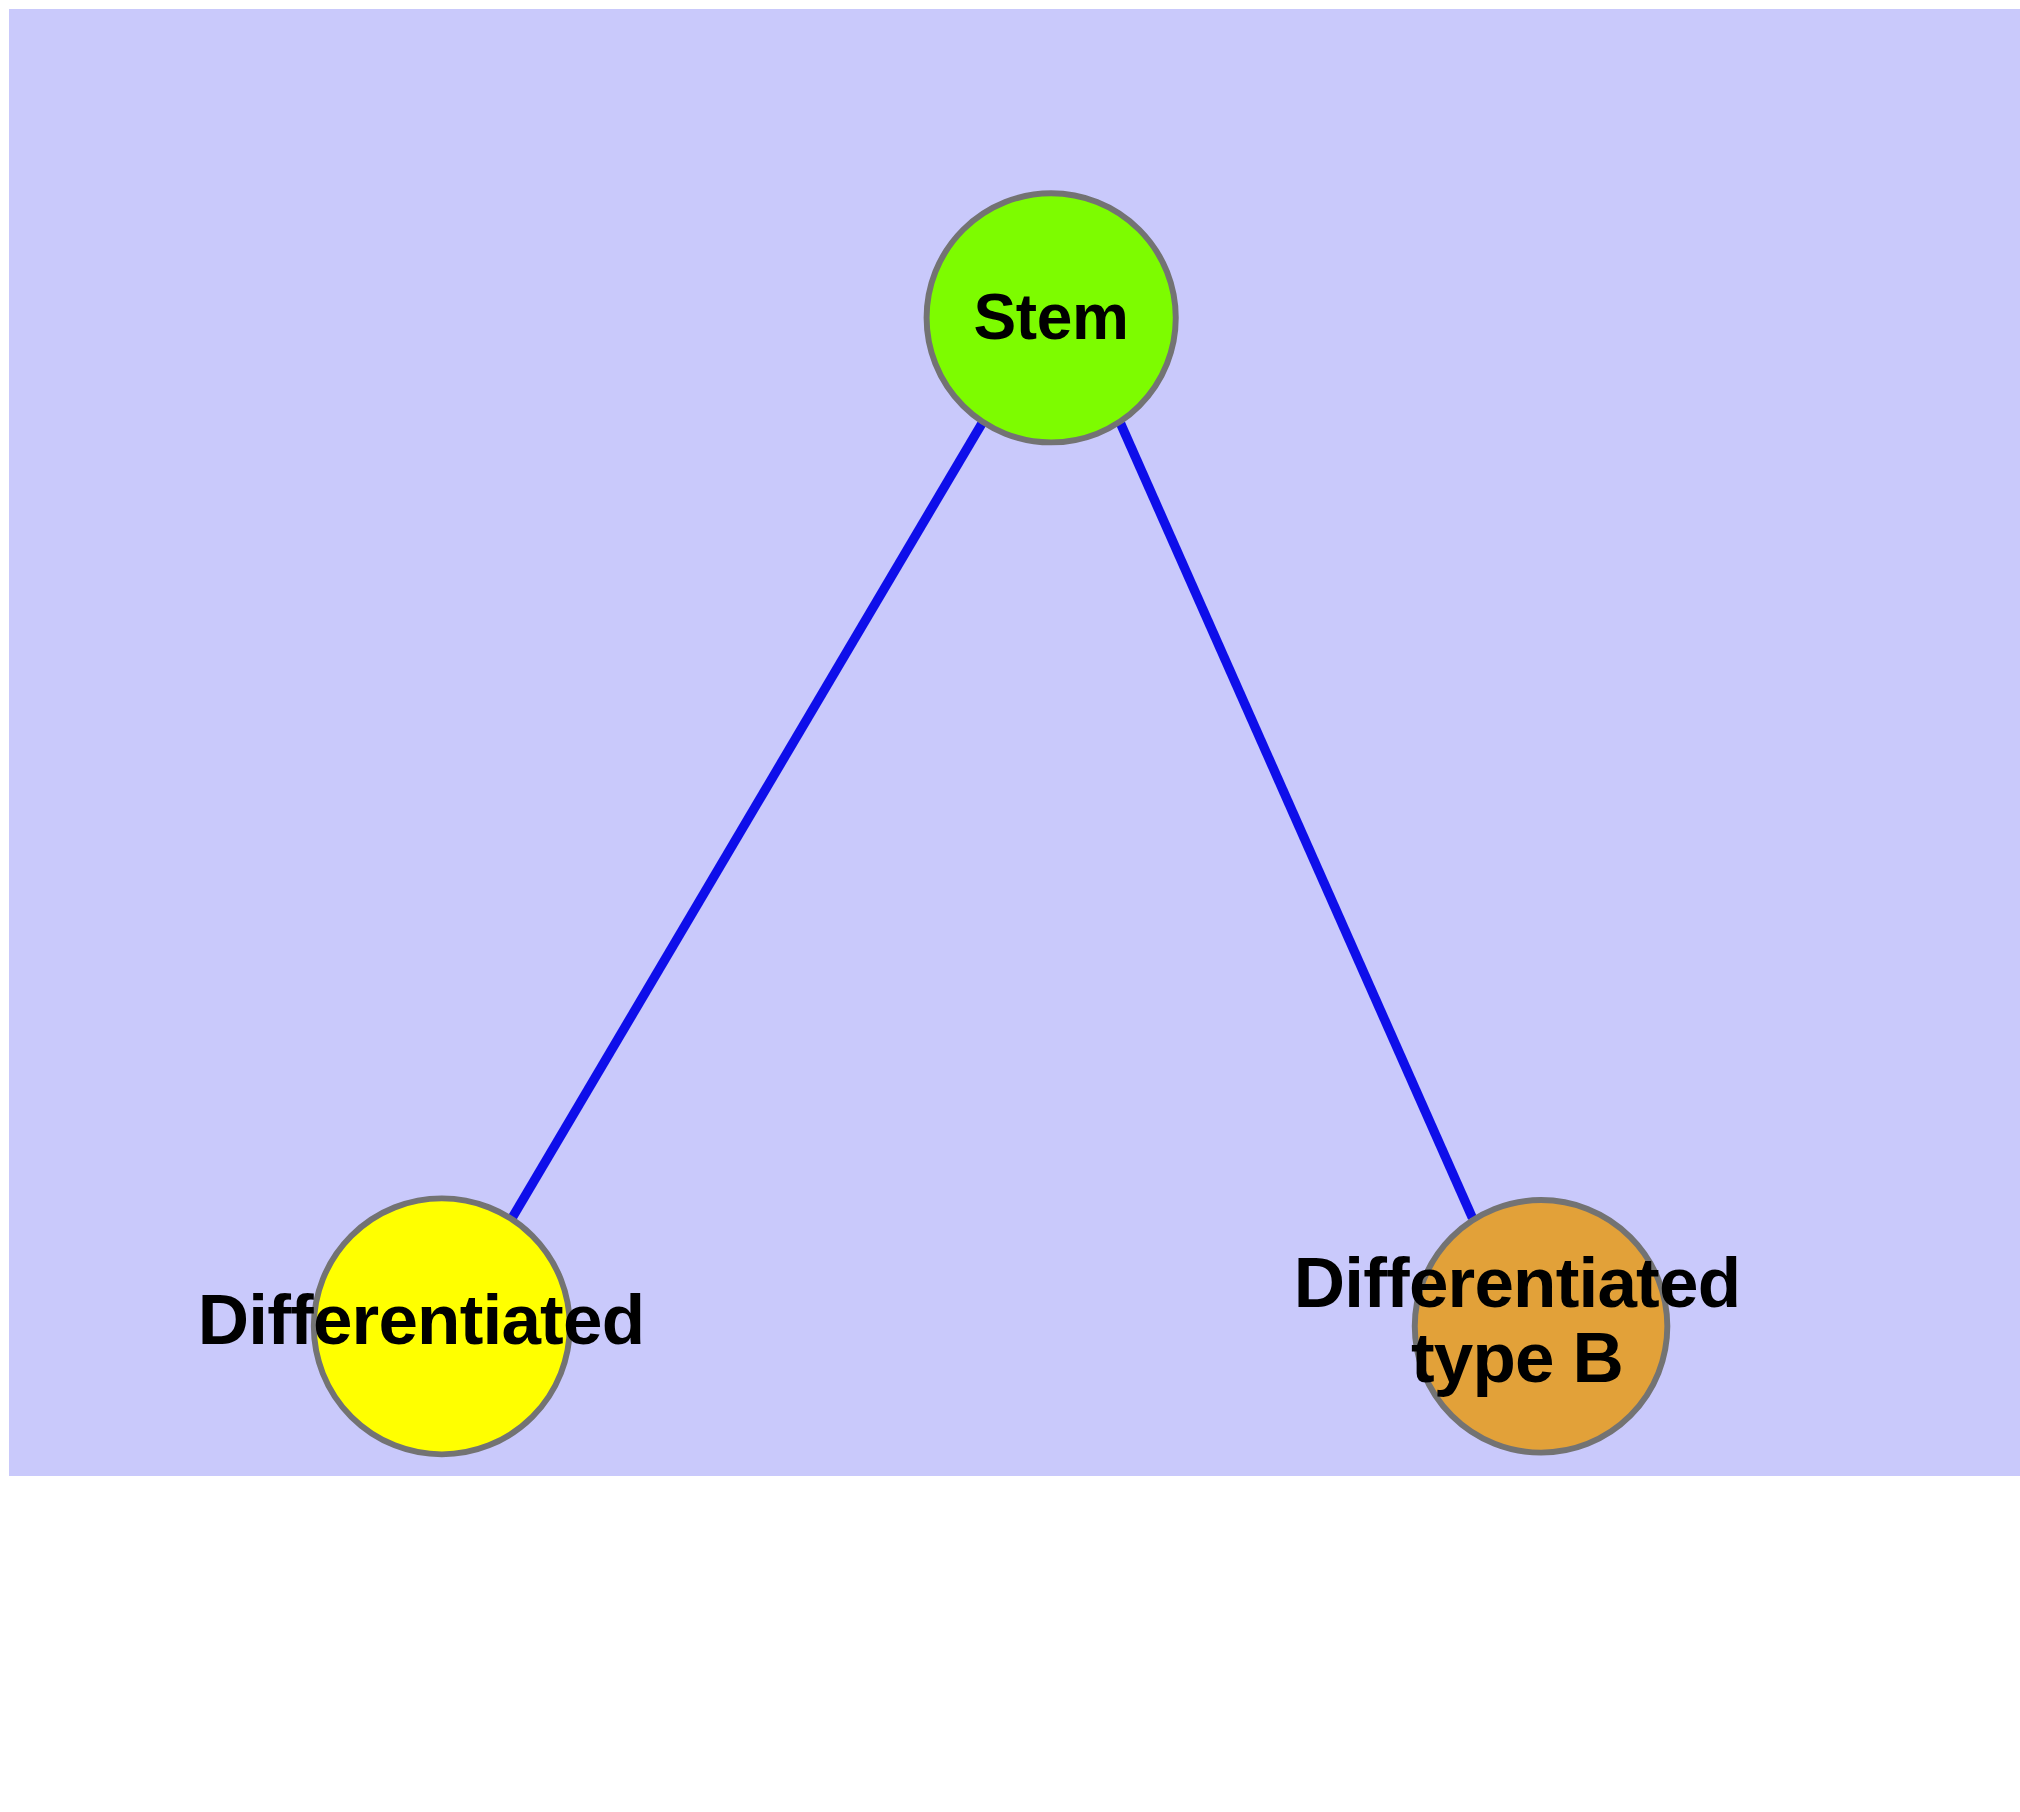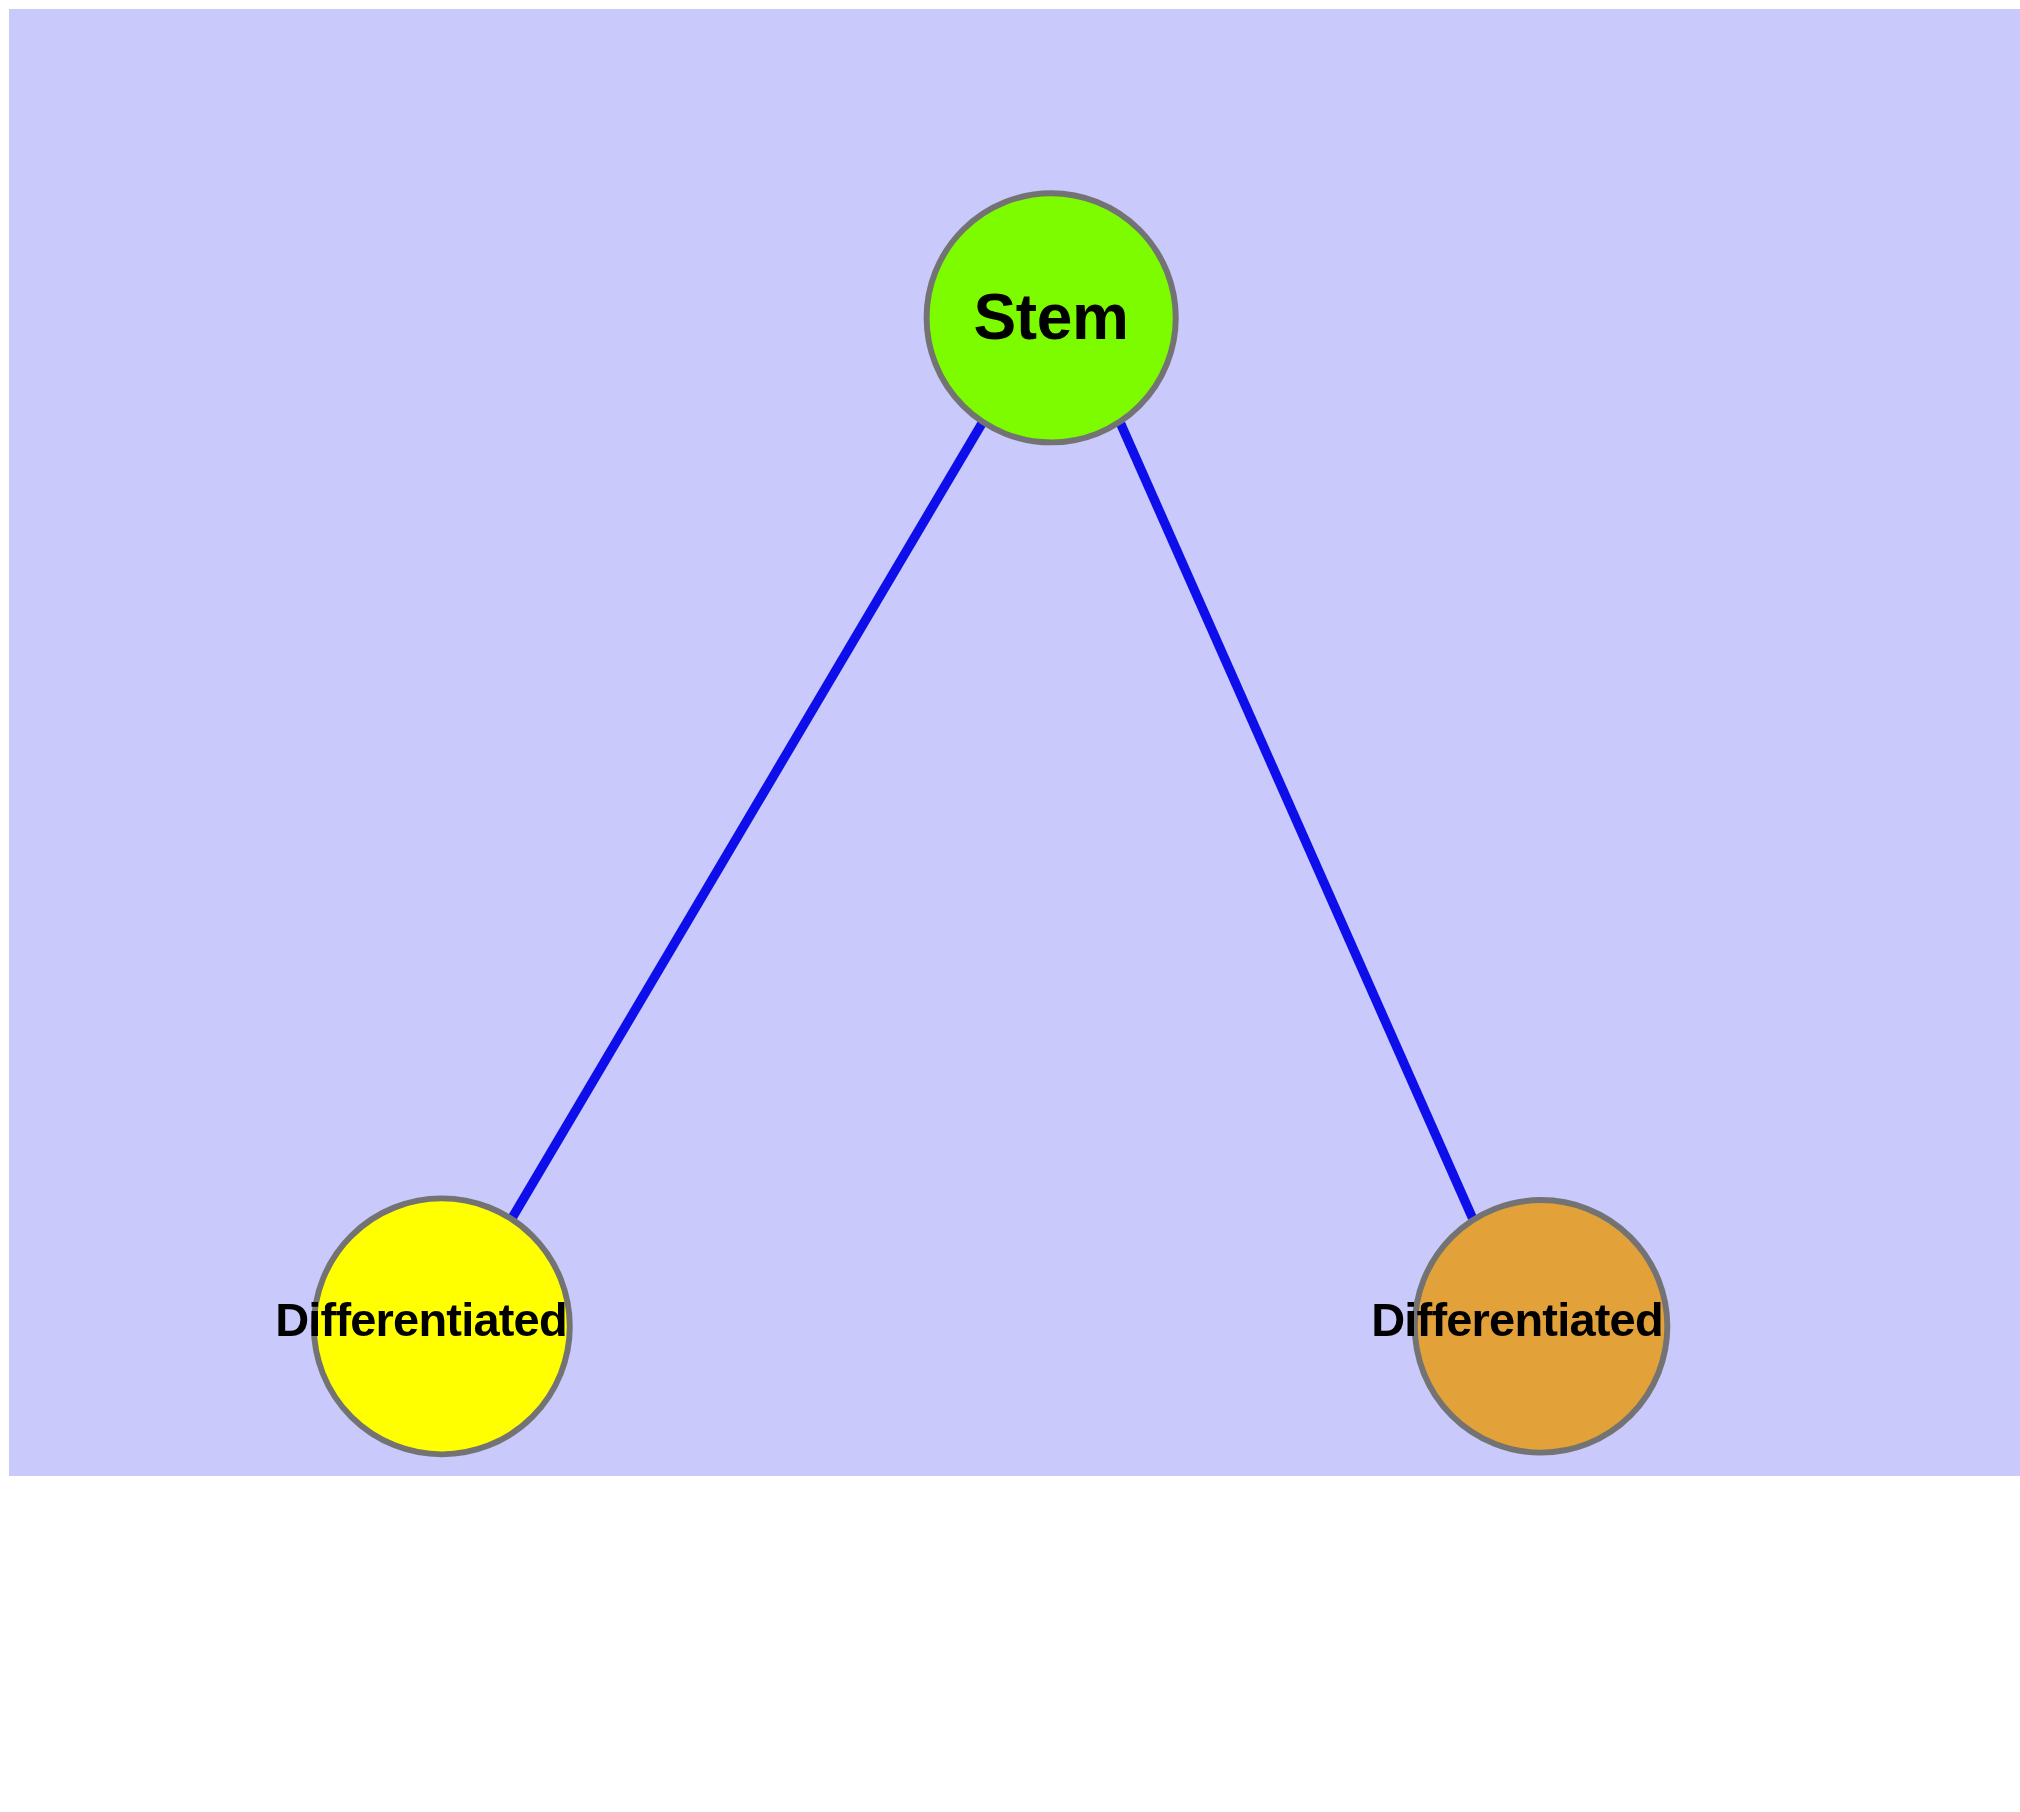--- a/index.html
+++ b/index.html
@@ -39,21 +39,21 @@
     line-height: 1.06;
     white-space: pre;
     pointer-events: none;
     transform: translate(-50%, -50%);
   }
   .label-root {
     font-size: 64px;
     letter-spacing: -0.4px;
   }
   .label-leaf {
-    font-size: 47px;
+    font-size: 71px;
     letter-spacing: -0.8px;
   }
 </style>
 </head>
 <body>
 
 <div id="canvas">
 
   <div id="bg-plate"></div>
 
@@ -66,16 +66,16 @@
       <circle cx="521" cy="1565" r="151" fill="#ffff00" stroke="#737373" stroke-width="7"></circle>
       <circle cx="1818" cy="1565" r="149" fill="#e2a139" stroke="#737373" stroke-width="7"></circle>
       <circle cx="1240" cy="375" r="147" fill="#7dfc00" stroke="#737373" stroke-width="7"></circle>
     </g>
   </svg>
 
   <div class="node-label label-root" style="left:1051px; top:318px;">Stem</div>
 
   <div class="node-label label-leaf" style="left:421px; top:1320px;"><span>Differentiated</span><br></div>
 
-  <div class="node-label label-leaf" style="left:1517px; top:1320px;"><span>Differentiated</span><br></div>
+  <div class="node-label label-leaf" style="left:1517px; top:1320px;"><span>Differentiated</span><br><span>type B</span></div>
 
 </div>
 
 
 </body></html>

